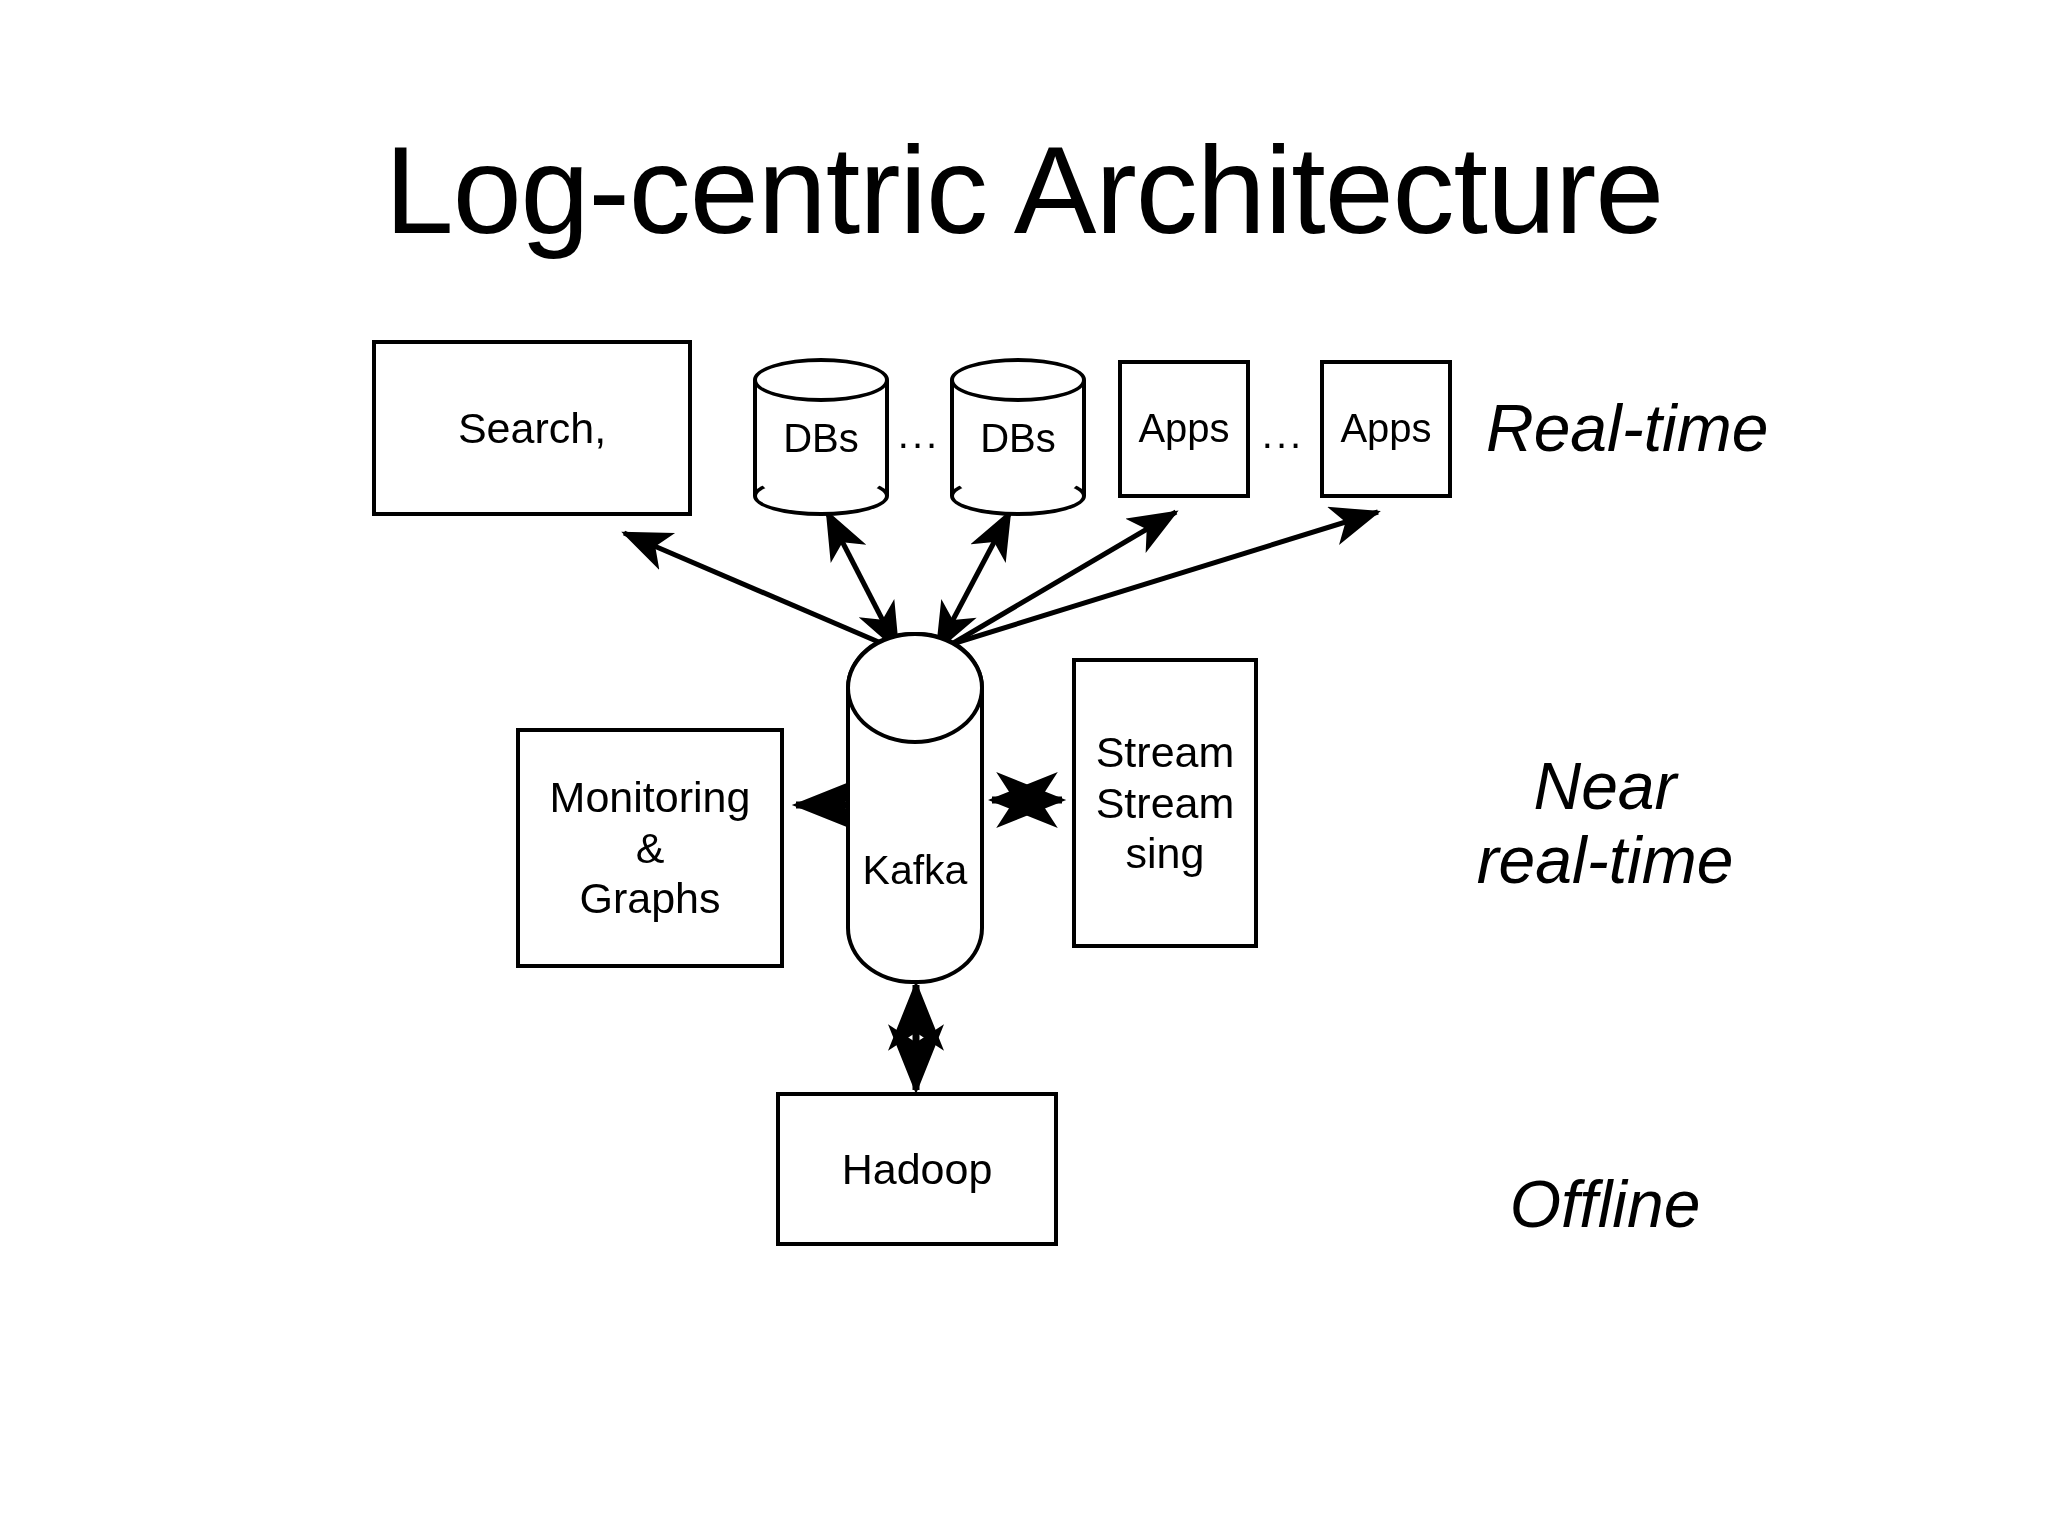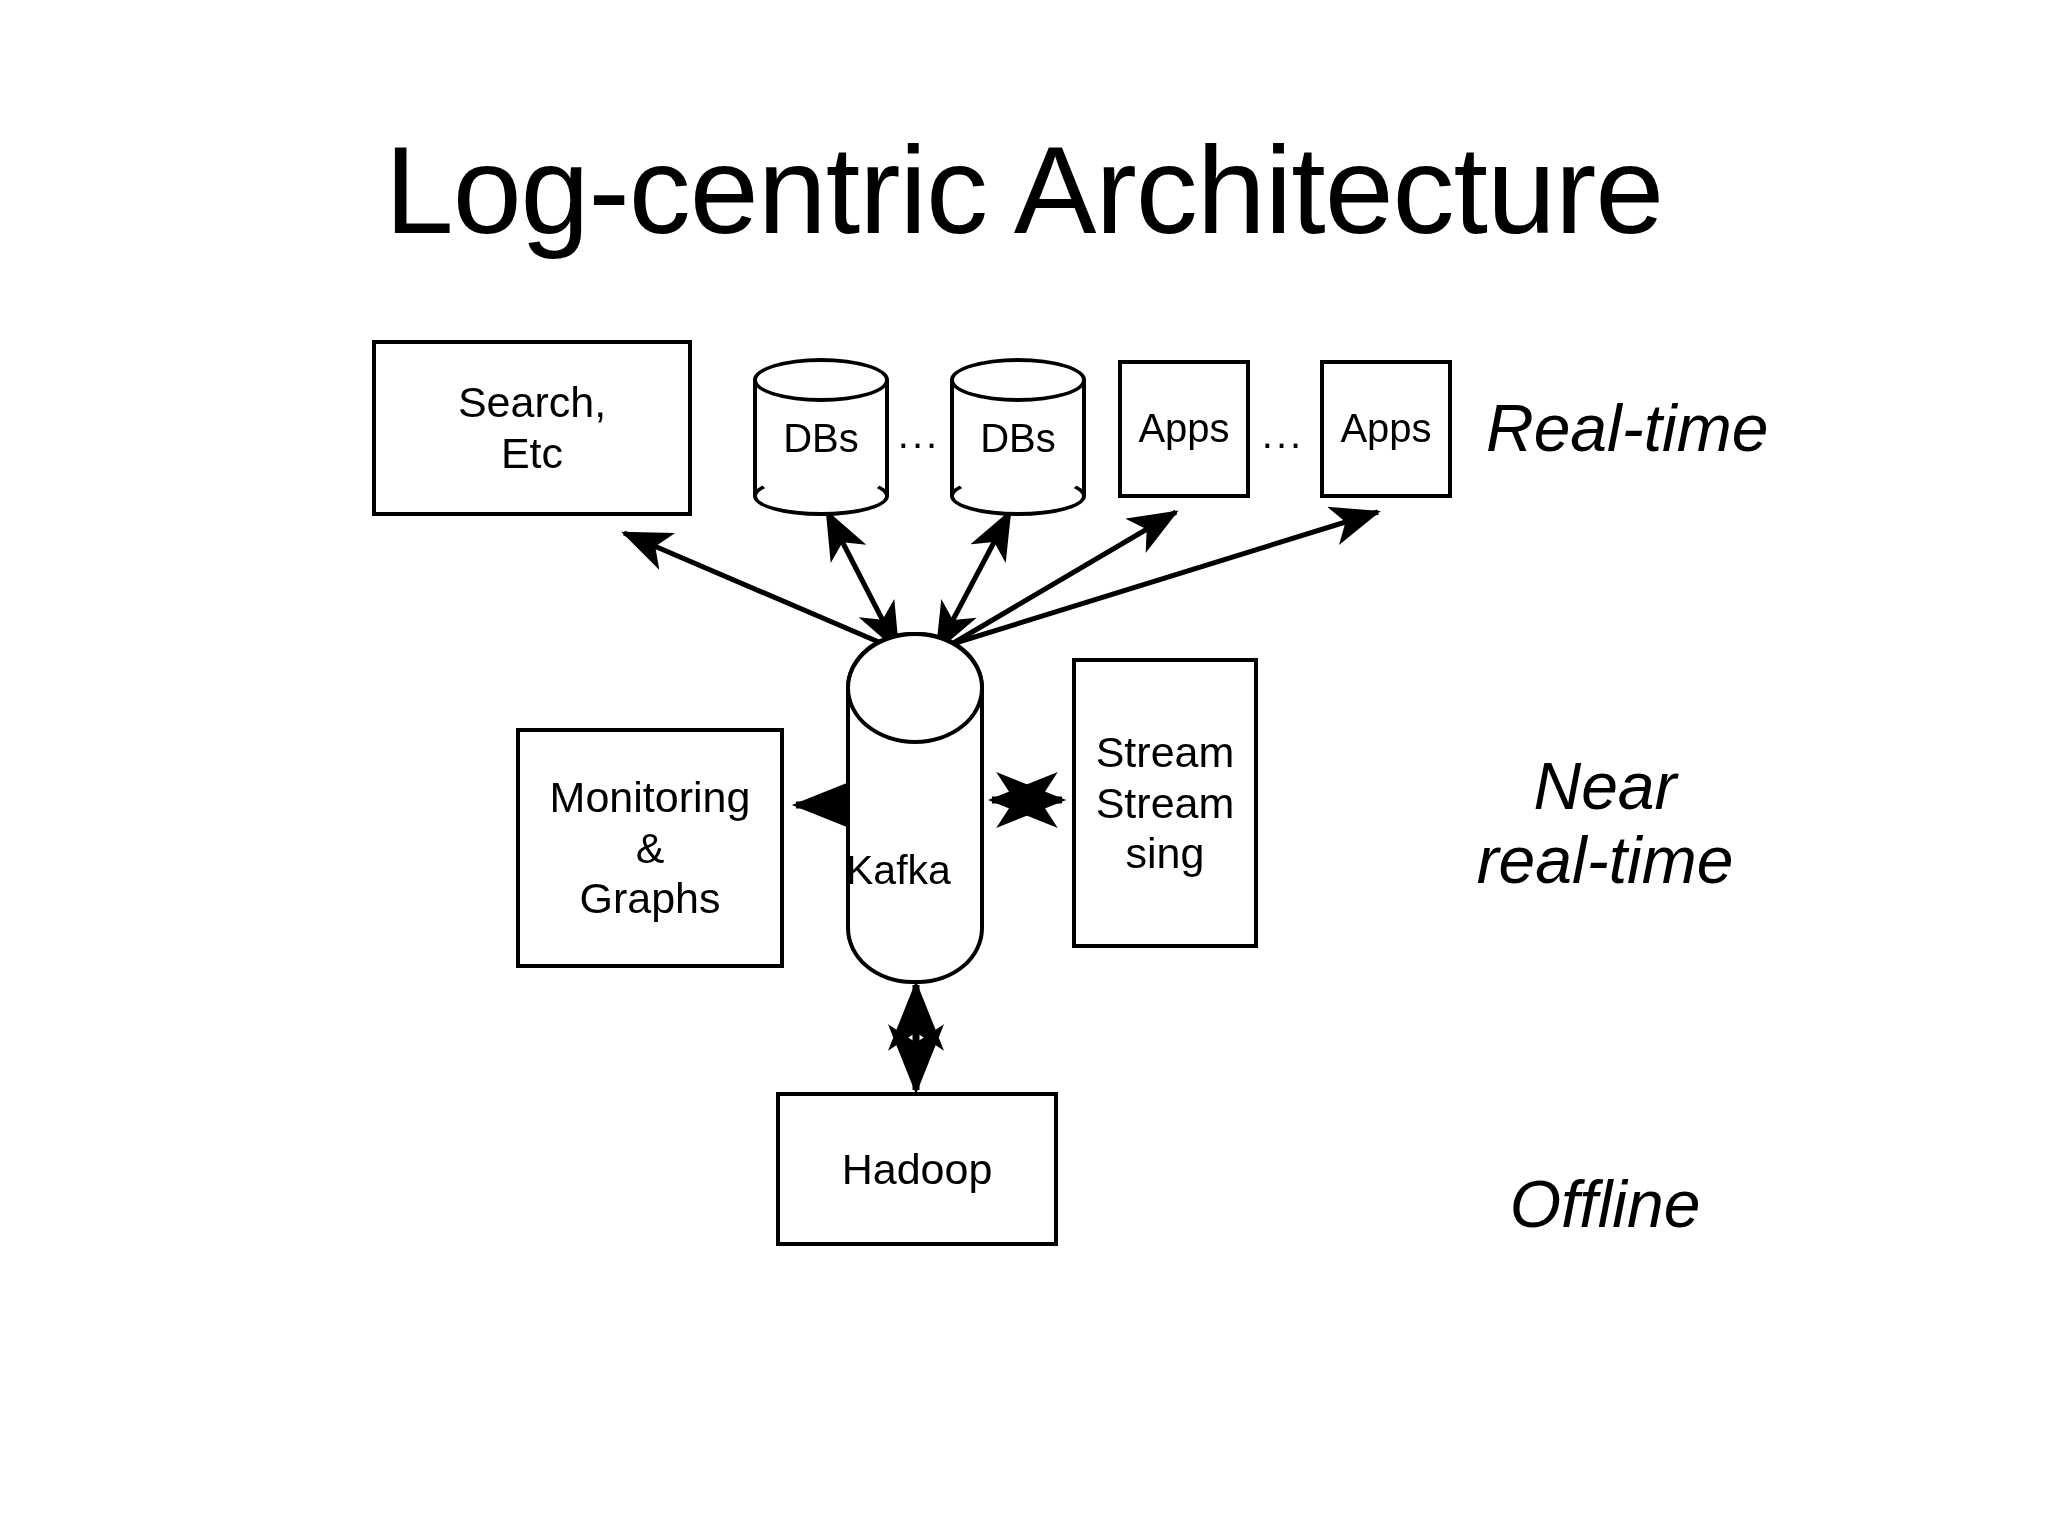--- a/index.html
+++ b/index.html
@@ -100,21 +100,21 @@
     height: 112px;
     box-sizing: border-box;
     border: 4px solid #000;
     border-radius: 50%;
     background: #fff;
   }
   .kafka-cyl .label {
     position: absolute;
     left: 0;
     right: 0;
-    text-align: left;
+    text-align: center;
     color: #000;
   }
 
   
   .dots {
     position: absolute;
     text-align: center;
     color: #000;
     letter-spacing: 3px;
   }
@@ -185,21 +185,20 @@
     </g>
 
     <g>
       <line x1="916" y1="985" x2="916" y2="1090" stroke="#000" stroke-width="7" marker-start="url(#ah-start)" marker-end="url(#ah)"></line>
     </g>
   </svg>
 
   <div class="node-box" style="left:372px; top:340px; width:320px; height:176px; font-size:43px;">
     <div class="lines">
       <div>Search,</div>
-      <div>Etc</div>
     </div>
   </div>
 
   <div class="cyl" style="left:753px; top:358px; width:136px; height:138px;">
     <div class="body" style="top:22px; height:116px;"></div>
     <div class="cap cap-bottom" style="bottom:-20px; height:40px;"></div>
     <div class="cap" style="top:0; height:44px;"></div>
     <div class="label" style="top:58px; font-size:40px;">DBs</div>
   </div>
 

